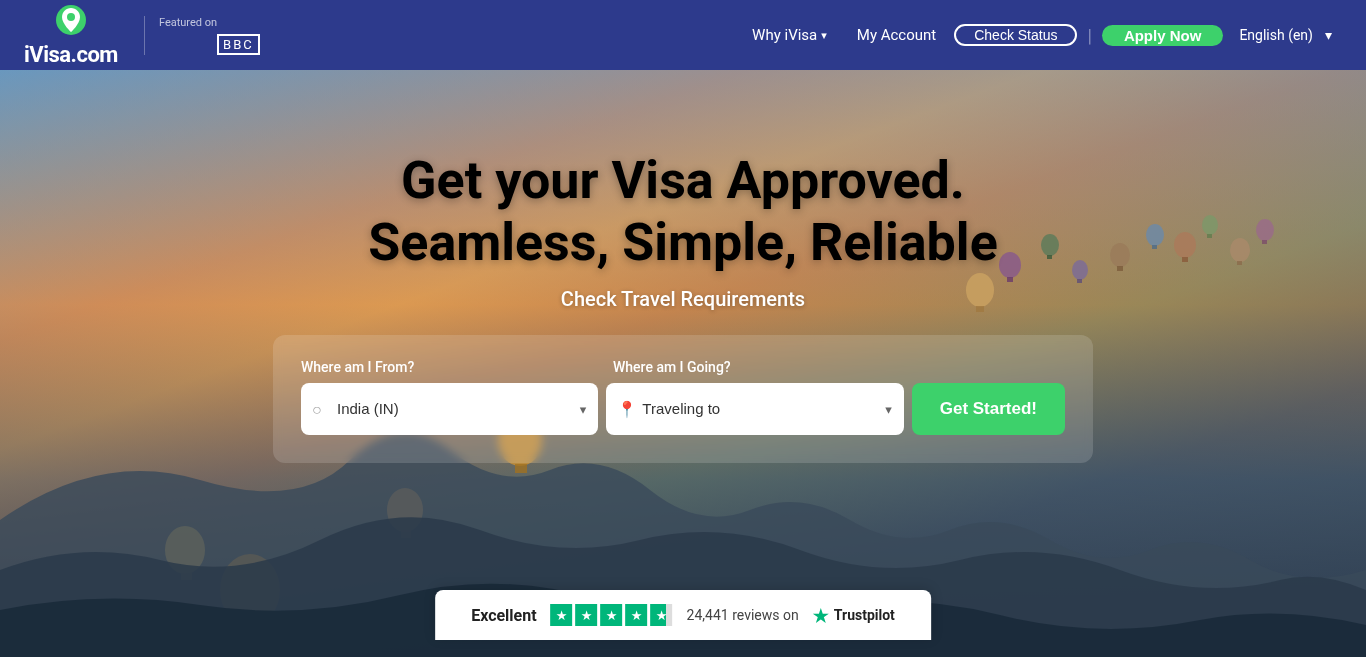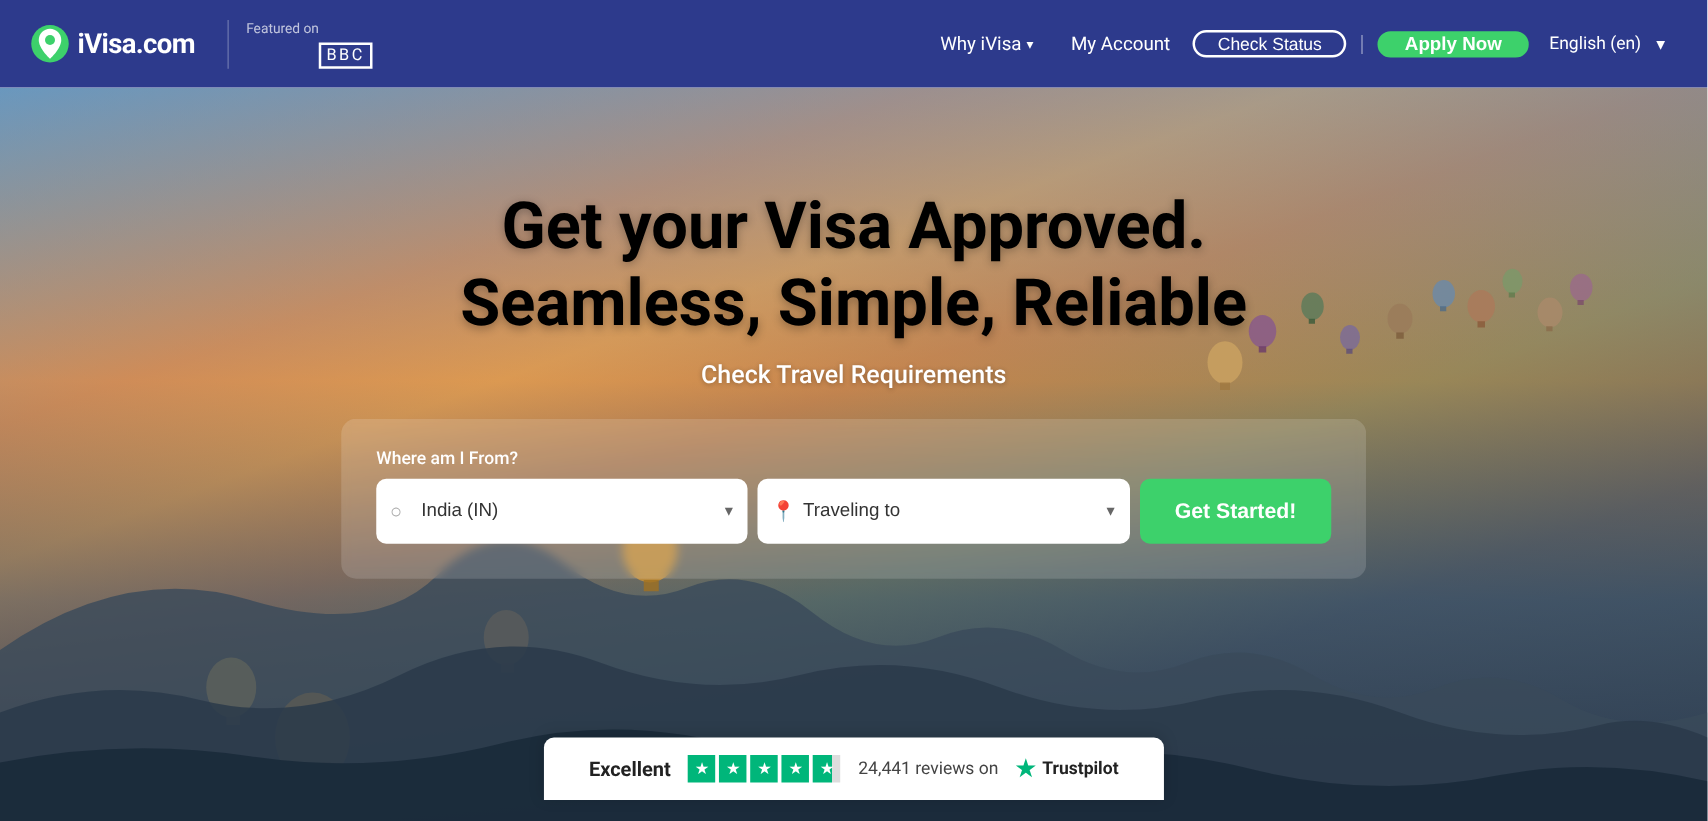--- a/index.html
+++ b/index.html
@@ -18,20 +18,21 @@
     .navbar-brand {
       display: flex;
       align-items: center;
       gap: 12px;
       text-decoration: none;
     }
     .brand-logo {
       display: flex;
       align-items: center;
       gap: 6px;
+      flex-direction: column;
     }
     .logo-pin {
       width: 32px;
       height: 32px;
     }
     .brand-name {
       color: white;
       font-size: 22px;
       font-weight: 700;
       letter-spacing: -0.5px;
@@ -390,20 +391,21 @@
   <div class="hero-content">
     <h1 class="hero-title">
       <span>Get your Visa Approved.</span><br>
       <span>Seamless, Simple, Reliable</span>
     </h1>
     <p class="hero-subtitle-text">Check Travel Requirements</p>
 
     <div class="search-form-container">
       <div class="search-labels">
         <span class="search-label" style="flex:1;">Where am I From?</span>
+        <span class="search-label" style="flex:1;">Where am I Going?</span>
         <div style="width:140px;"></div>
       </div>
       <div class="search-inputs">
 
         <div class="search-select-wrapper">
           <span class="select-icon-left" style="color:#aaa;">○</span>
           <select class="search-select">
             <option>India (IN)</option>
           </select>
           <span class="select-chevron">▾</span>

